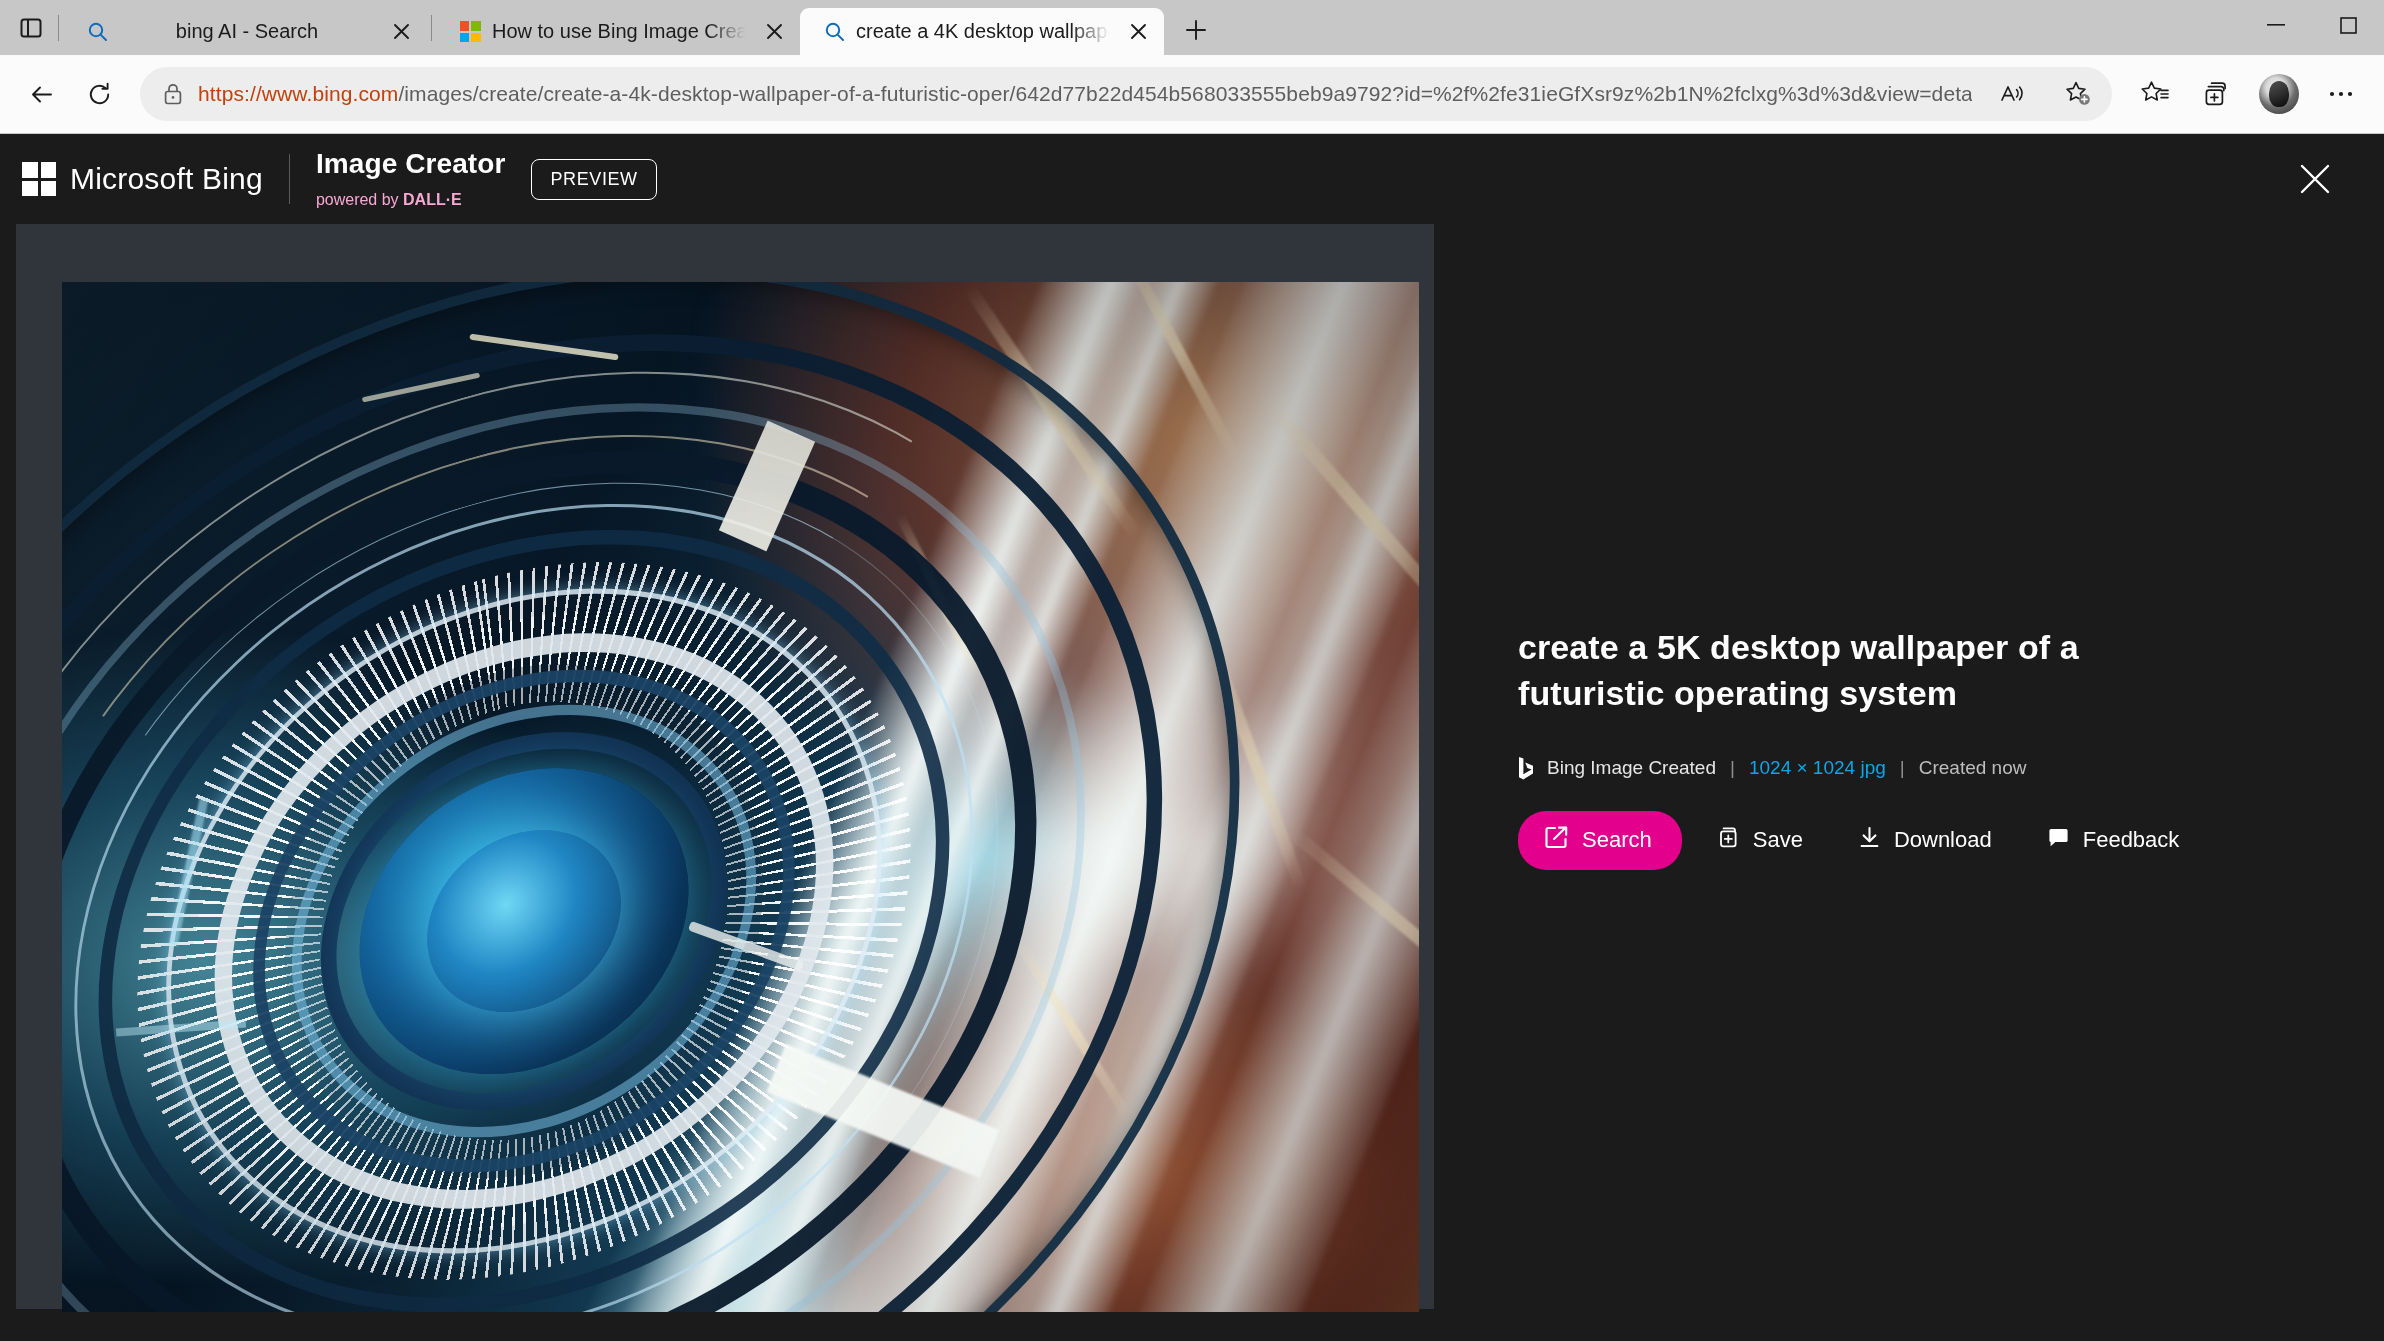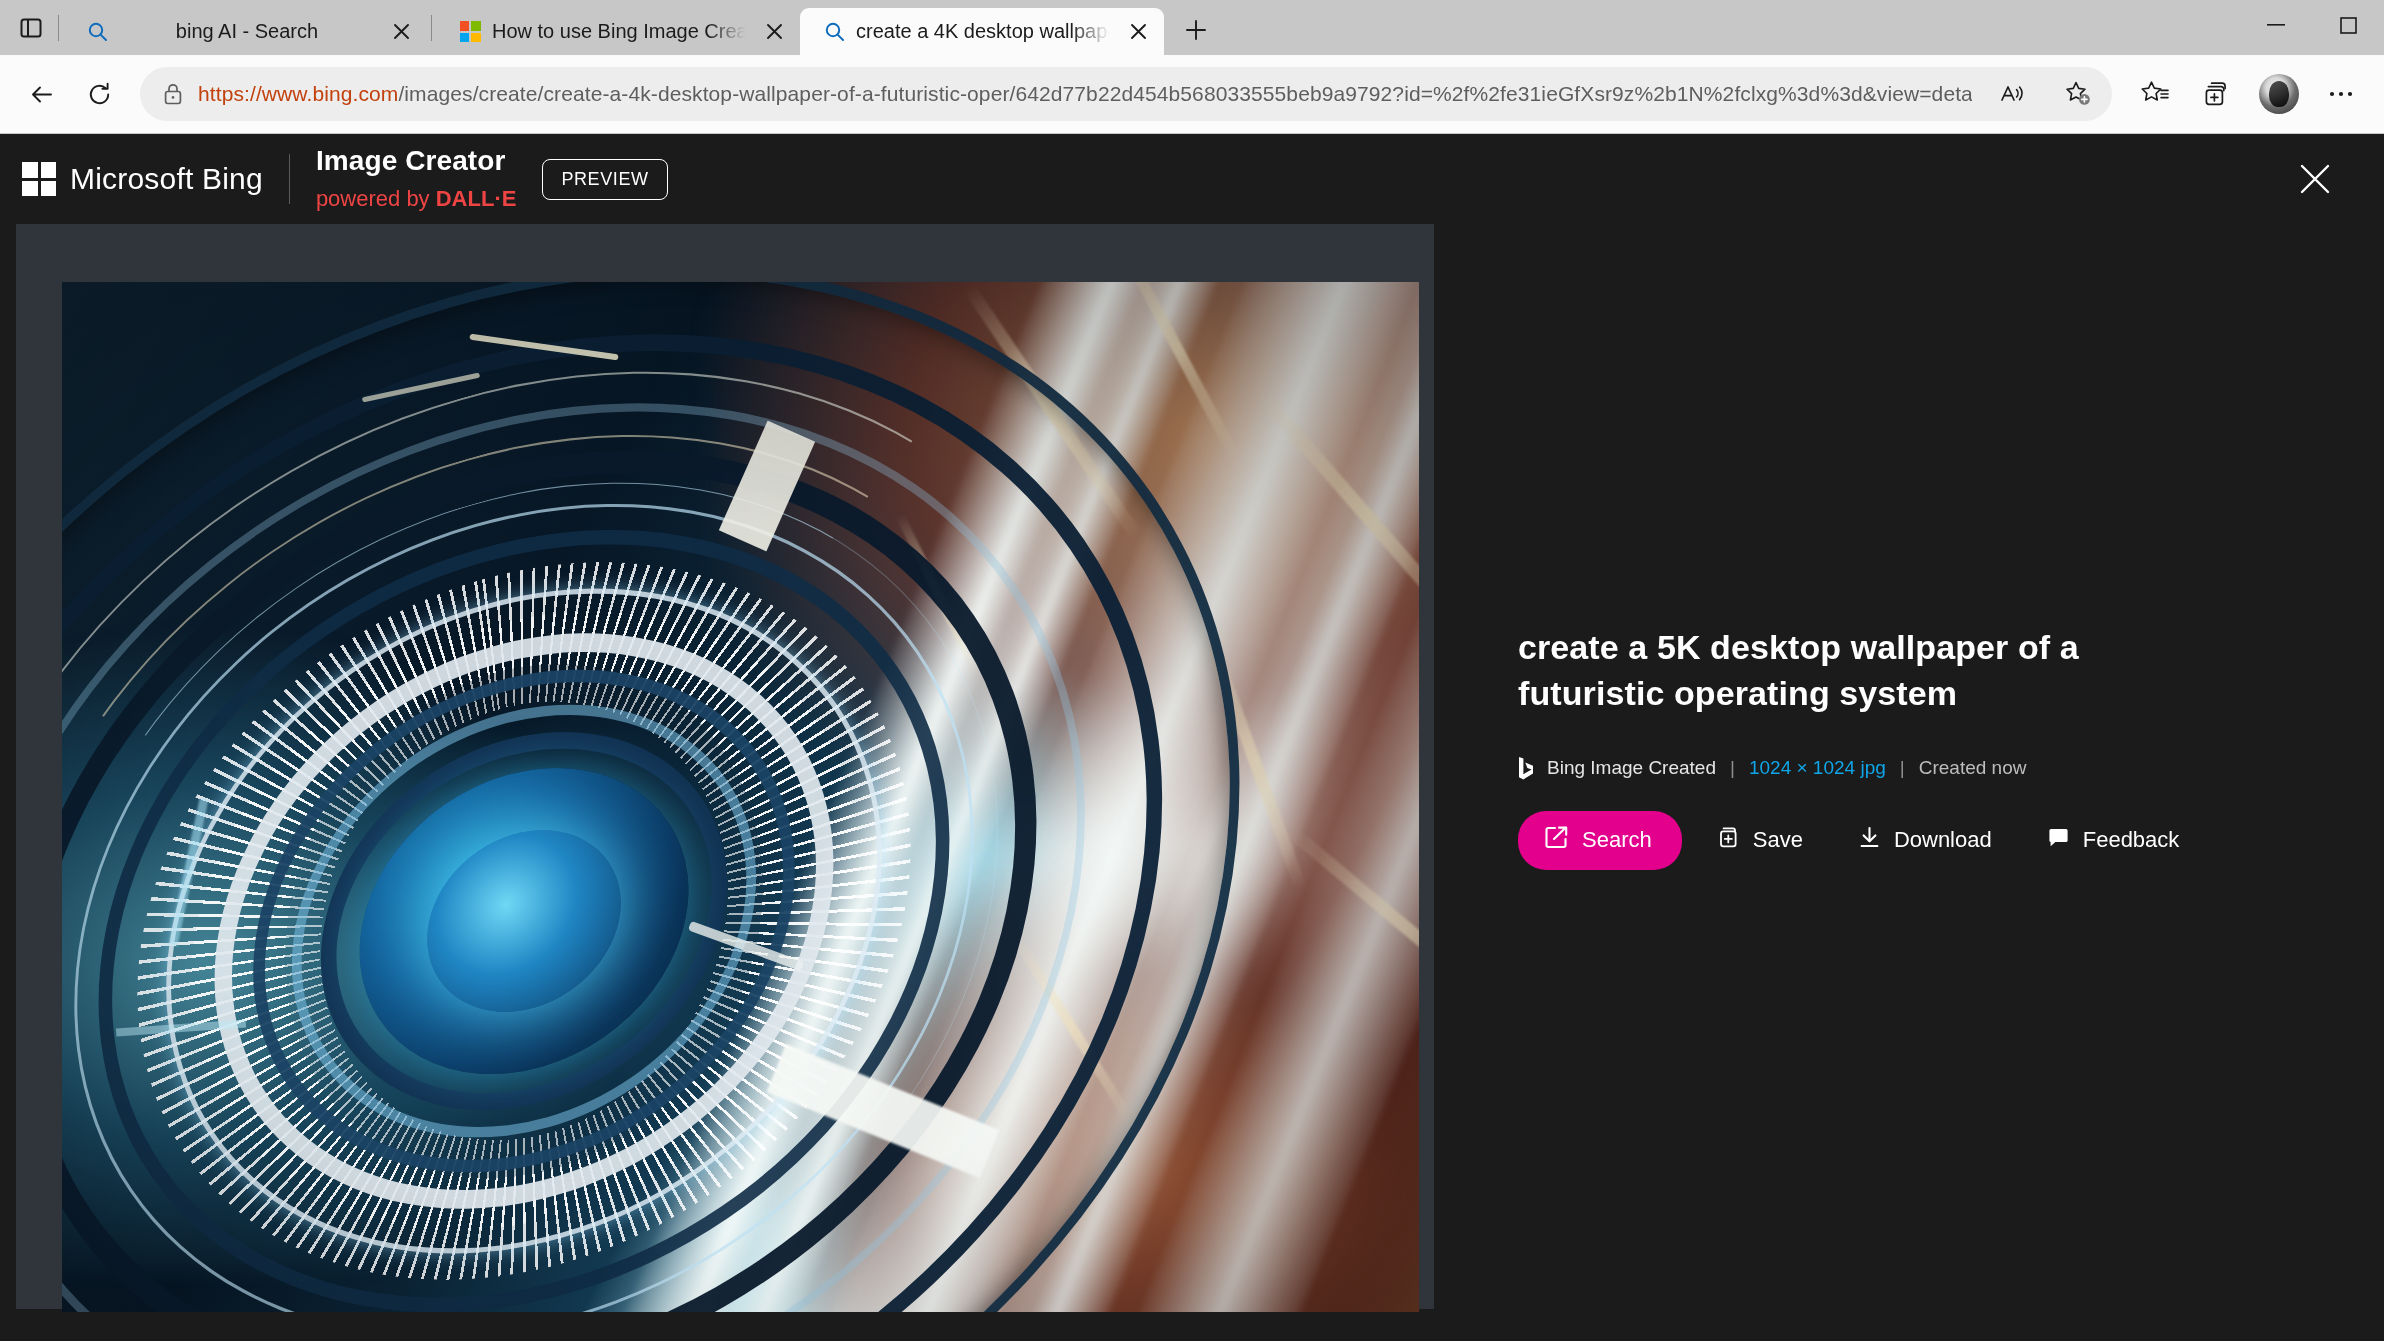--- a/index.html
+++ b/index.html
@@ -108,21 +108,21 @@
   }
   .ms-logo-grid {
     width:34px; height:34px; flex:none;
     display:grid; grid-template-columns:1fr 1fr; grid-template-rows:1fr 1fr; gap:3px;
   }
   .ms-logo-grid i { background:#fff; display:block; }
   .ms-bing-text { font-size:30px; color:#fff; margin-left:14px; letter-spacing:.2px; }
   .hdr-sep { width:1px; height:50px; background:#5a5a5a; margin:0 26px; }
   .ic-block { display:flex; flex-direction:column; justify-content:center; }
   .ic-title { font-size:28px; font-weight:bold; color:#fff; line-height:1.08; letter-spacing:.1px; }
-  .ic-sub { font-size:22px; color:#ef4444; line-height:1.2; margin-top:10px; }
+  .ic-sub { font-size:16px; color:#f9a8d4; line-height:1.2; margin-top:10px; }
   .ic-sub b { font-weight:bold; }
   .preview-pill {
     margin-left:26px; padding:9px 18px;
     border:1.5px solid #fff; border-radius:8px;
     font-size:18px; color:#fff; letter-spacing:.6px;
   }
   .close-x {
     position:absolute; right:40px; top:50%; transform:translateY(-50%);
     width:58px; height:58px; display:flex; align-items:center; justify-content:center;
   }

